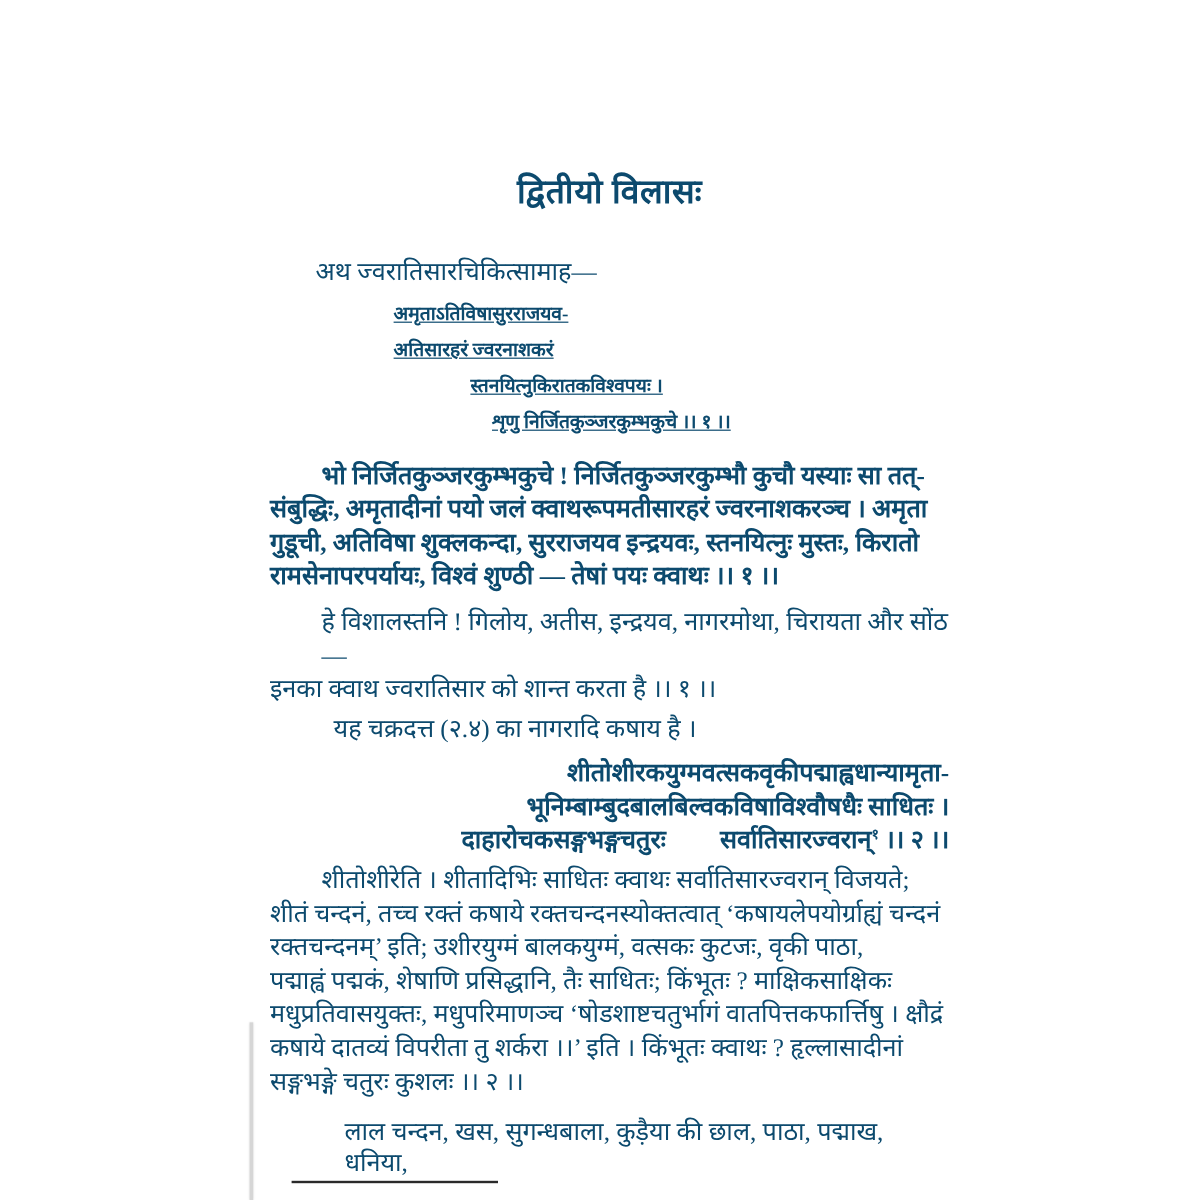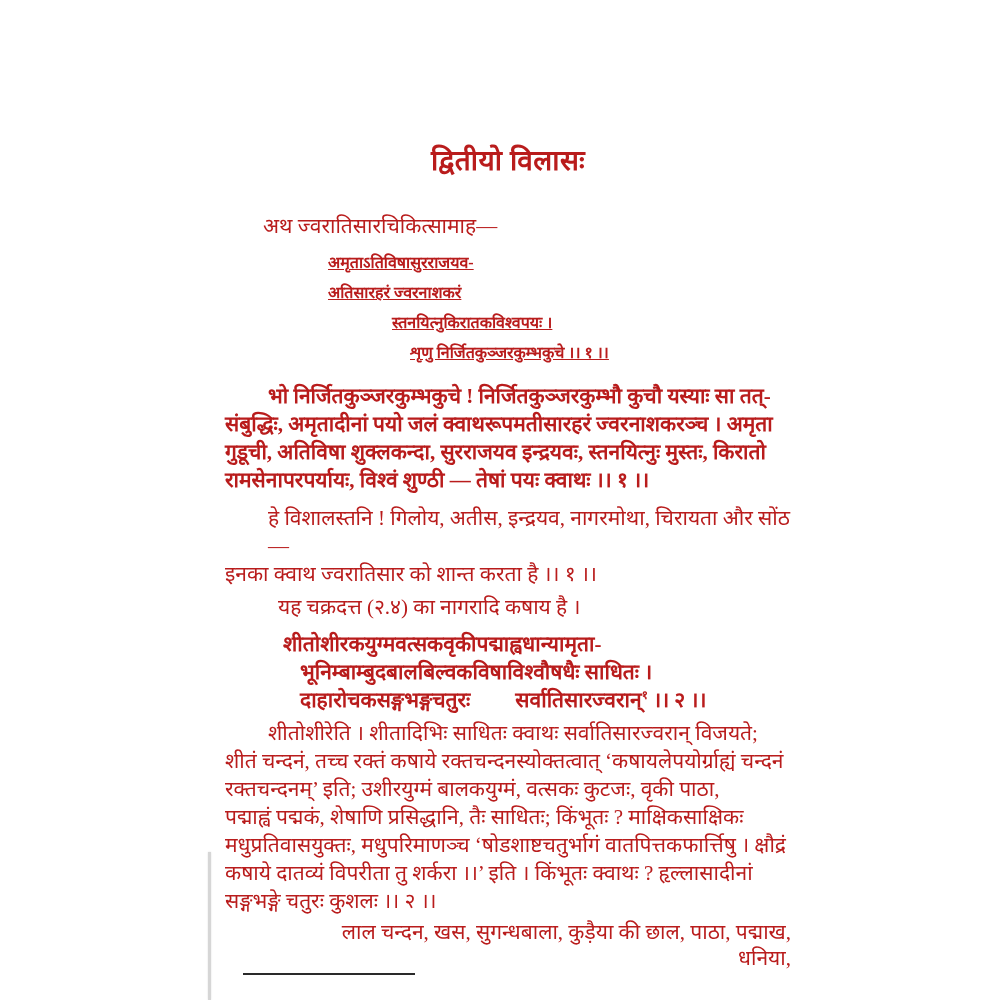--- a/index.html
+++ b/index.html
@@ -7,21 +7,21 @@
     padding: 0;
     background: #ffffff;
   }
   .page {
     position: relative;
     width: 1000px;
     height: 1000px;
     background: #ffffff;
     overflow: hidden;
     font-family: "Liberation Serif", "DejaVu Serif", serif;
-    color: #b91c1c;
+    color: #0c4a6e;
   }
   .content {
     position: absolute;
     left: 225px;
     top: 140px;
     width: 566px;
   }
   .title {
     font-size: 28px;
     line-height: 42px;
@@ -33,37 +33,37 @@
   .intro {
     font-size: 21px;
     line-height: 28px;
     margin: 0 0 8px 0;
     padding-left: 38px;
   }
   .verse { font-weight: bold; }
   .verse1 { margin: 0 0 14px 0; }
   .verse1 .vl { font-size: 16px; line-height: 30px; text-decoration: underline; }
   .verse2 { margin: 9px 0 0 0; }
-  .verse2 .vl { font-size: 21px; line-height: 28px; }
+  .verse2 .vl { font-size: 21px; line-height: 28px; text-align: right; }
   .vl.ind-a  { padding-left: 103px; }
   .vl.ind-b  { padding-left: 167px; }
   .vl.ind-c  { padding-left: 185px; }
   .vl.ind-d  { padding-left: 58px; }
   .vl.ind-e  { padding-left: 75px; }
   .para {
     font-size: 21px;
     line-height: 28px;
     margin: 0;
   }
   .para .ln { min-height: 28px; }
   .para1 { margin-top: 0; font-weight: bold; }
   .para2 { margin-top: 10px; }
   .para3 { margin-top: 5px; }
   .para4 { margin-top: 5px; }
-  .para5 { margin-top: 4px; line-height: 26px; text-align: right; }
+  .para5 { margin-top: 15px; line-height: 26px; }
   .fl-indent { padding-left: 43px; }
   .fl-indent-md { padding-left: 53px; }
   .fl-indent-lg { padding-left: 62px; }
   .wide-gap { margin-left: 45px; }
   sup.fn-mark {
     font-size: 12px;
     line-height: 0;
     vertical-align: super;
     font-weight: bold;
   }

